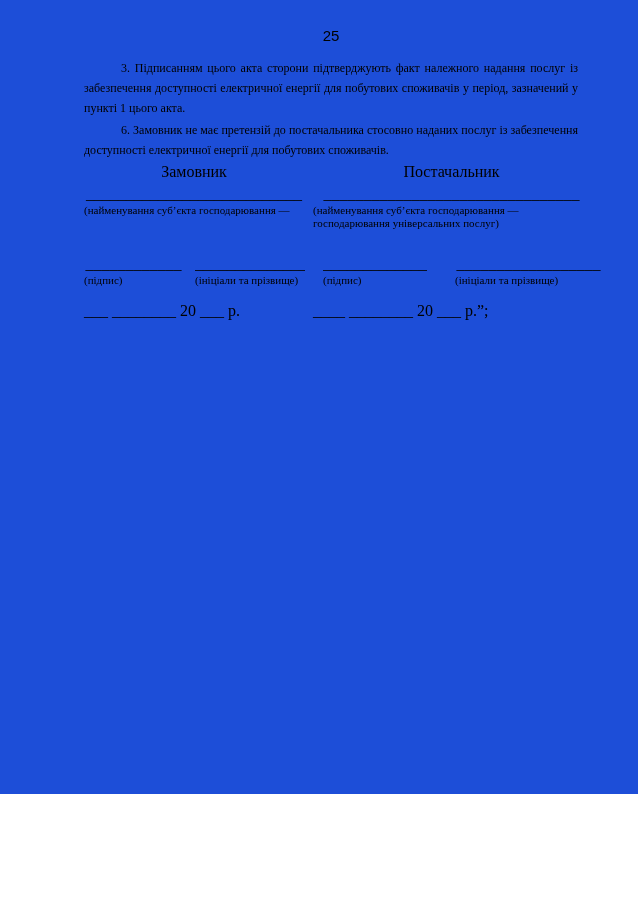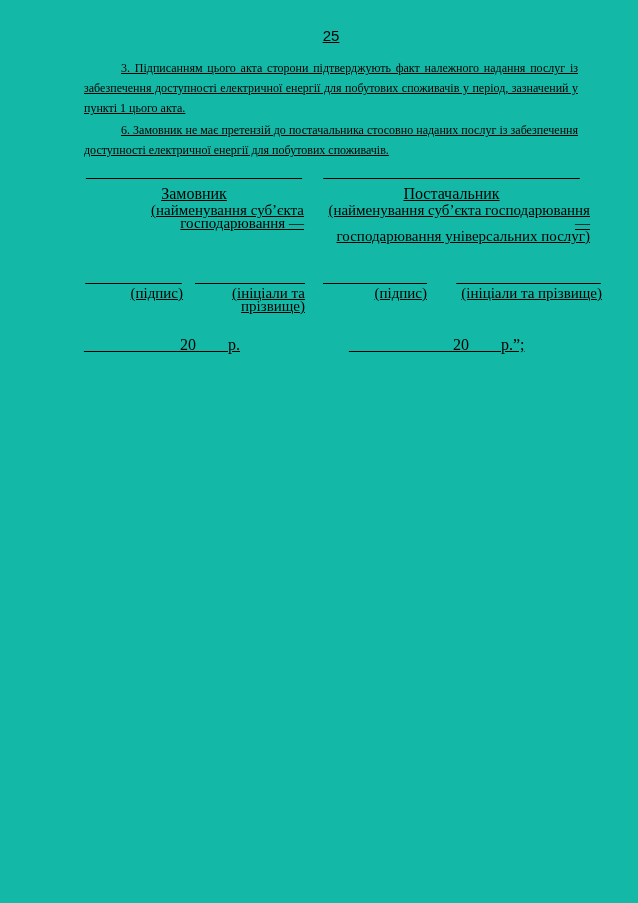--- a/index.html
+++ b/index.html
@@ -3,26 +3,25 @@
 <meta charset="utf-8">
 <style>
   html, body {
     margin: 0;
     padding: 0;
     background: #ffffff;
   }
   .page {
     position: relative;
     width: 638px;
-    height: 903px;
-    background: #14b8a6;
+    height: 794px;
+    background: #1d4ed8;
     color: #000000;
     font-family: "Liberation Serif", serif;
     overflow: hidden;
-    text-decoration: underline;
   }
   .page-number {
     margin-left: 84px;
     width: 494px;
     padding-top: 27px;
     text-align: center;
     font-family: "Liberation Sans", sans-serif;
     font-size: 15px;
     line-height: 17px;
   }
@@ -52,57 +51,57 @@
 
   .row-namelines { margin-top: 2px; }
   .blank-line {
     text-align: center;
     white-space: nowrap;
     overflow: hidden;
     line-height: 20px;
   }
 
   .cap {
-    font-size: 15px;
+    font-size: 11px;
     line-height: 13px;
-    text-align: right;
+    text-align: left;
   }
 
   .row-signs { margin-top: 24px; }
   .subrow { display: flex; gap: 12px; }
   .sub { flex: none; }
   .sub-l1 { width: 99px; }
   .sub-l2 { width: 110px; }
   .sub-r1 { width: 104px; margin-left: 10px; }
   .sub-r2 { width: 147px; margin-left: 16px; }
 
-  .row-dates { margin-top: 22px; gap: 36px; }
+  .row-dates { margin-top: 14px; }
   .date { white-space: nowrap; }
 </style>
 </head>
 <body>
 
 <div class="page">
 
   <div class="page-number">25</div>
 
   <p class="para para-first">3. Підписанням цього акта сторони підтверджують факт належного надання послуг із забезпечення доступності електричної енергії для побутових споживачів у період, зазначений у пункті 1 цього акта.</p>
 
   <p class="para para-next">6. Замовник не має претензій до постачальника стосовно наданих послуг із забезпечення доступності електричної енергії для побутових споживачів.</p>
 
   <div class="sig-area">
 
+    <div class="row row-headings">
+      <div class="col-l heading">Замовник</div>
+      <div class="col-r heading">Постачальник</div>
+    </div>
+
     <div class="row row-namelines">
       <div class="col-l blank-line">___________________________</div>
       <div class="col-r blank-line">________________________________</div>
-    </div>
-
-    <div class="row row-headings">
-      <div class="col-l heading">Замовник</div>
-      <div class="col-r heading">Постачальник</div>
     </div>
 
     <div class="row">
       <div class="col-l">
         <div class="cap">(найменування суб’єкта господарювання —</div>
       </div>
       <div class="col-r">
         <div class="cap">(найменування суб’єкта господарювання —</div>
         <div class="cap">господарювання універсальних послуг)</div>
       </div>

